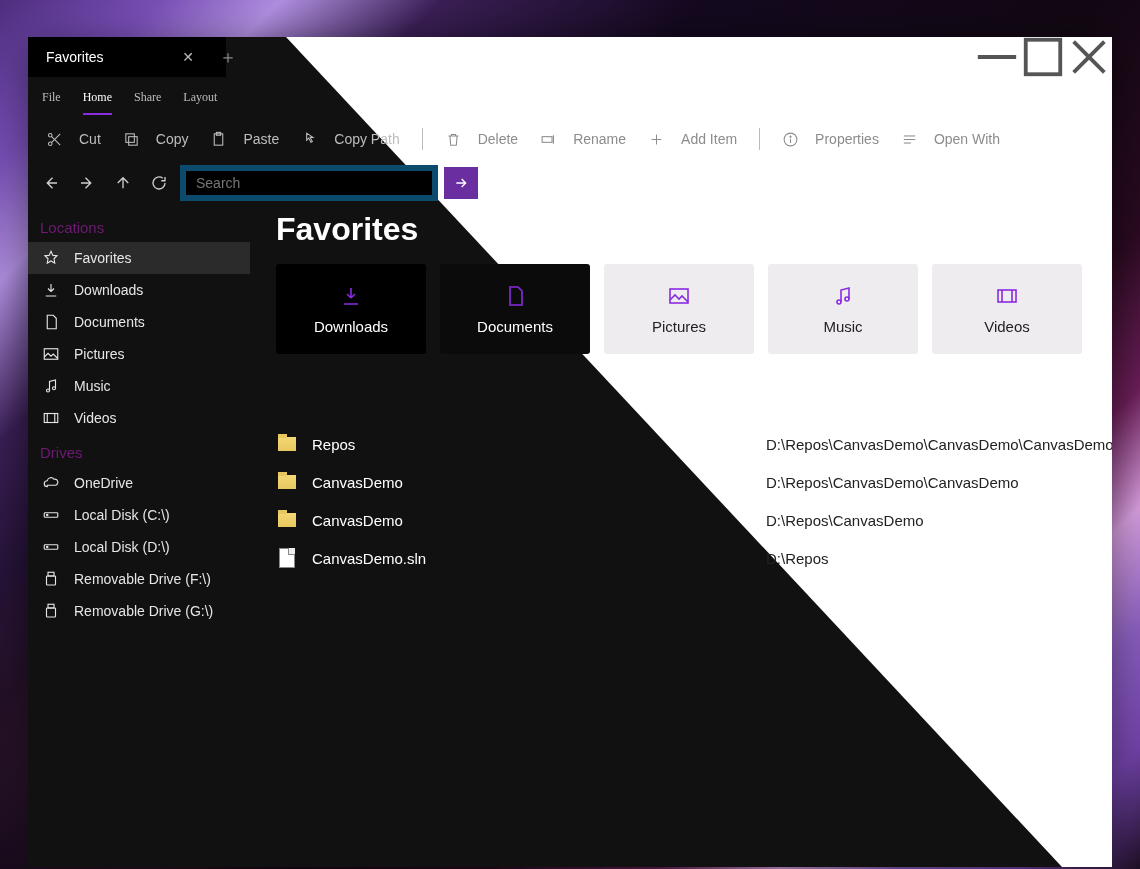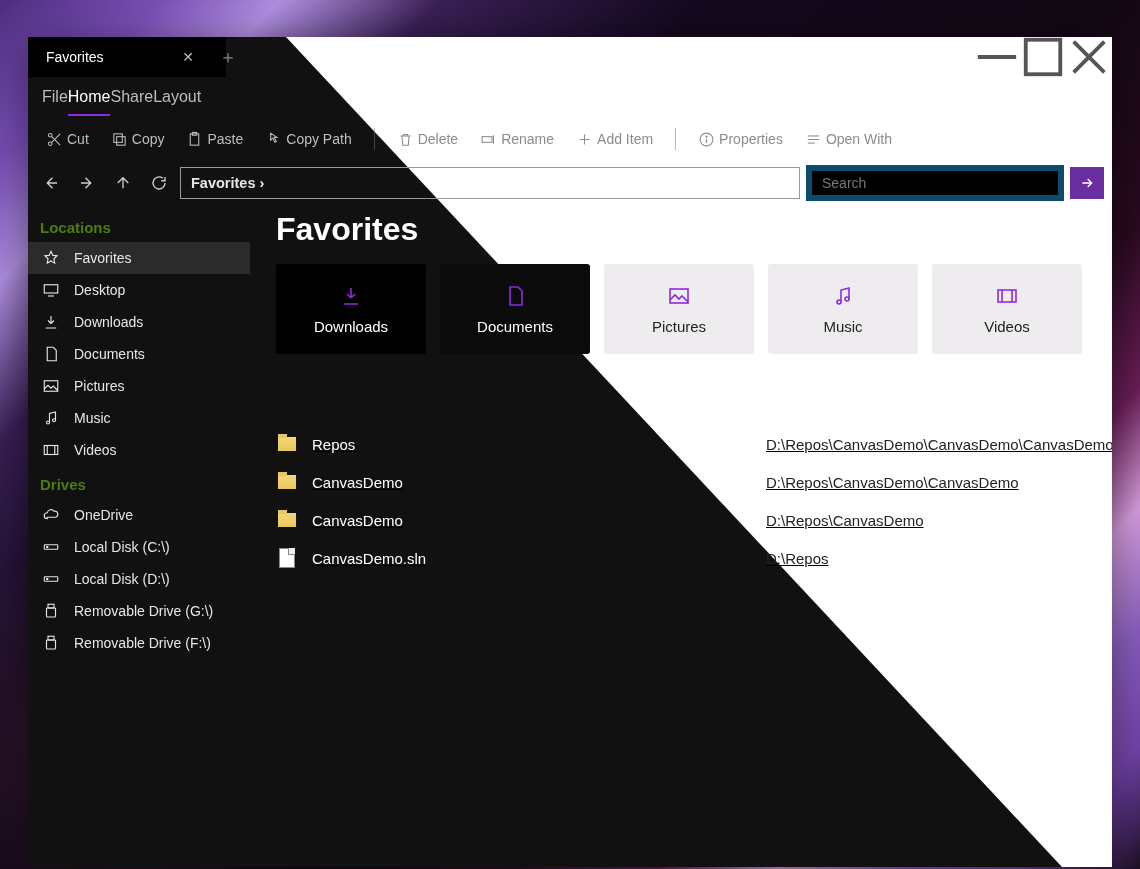--- a/index.html
+++ b/index.html
@@ -71,41 +71,41 @@
   .win-controls { display:flex; }
   .win-controls button {
     width:46px; height:40px; border:0; background:transparent;
     display:flex; align-items:center; justify-content:center;
     color:#555; font-size:14px;
   }
 
   
   .ribbon-tabs {
     position:relative; z-index:5;
-    display:flex; height:40px; align-items:center;
+    display:flex; gap:22px; height:40px; align-items:center;
     padding-left:14px;
-    color:#bdbdbd; font-size:16px;
+    color:#bdbdbd; font-size:12px;font-family:Liberation Serif, serif;
   }
   .ribbon-tabs .rt { padding:4px 0; }
   .ribbon-tabs .rt.active { color:#ffffff; position:relative; }
   .ribbon-tabs .rt.active::after{
     content:""; position:absolute; left:0; right:0; bottom:-6px; height:2px;
     background:#8a2be2;
   }
 
   
   .ribbon {
     position:relative; z-index:5;
     height:44px; display:flex; align-items:center; gap:10px;
     padding:0 12px;
     color:#8c8c8c; font-size:14px;
     white-space:nowrap;
   }
   .ribbon .sep { width:1px; height:22px; background:#777; opacity:.5; margin:0 6px; }
-  .ribbon .cmd { display:flex; align-items:center; gap:4px; padding:2px 6px; }
+  .ribbon .cmd { display:flex; align-items:center; gap:16px; padding:2px 6px; }
   .ribbon .cmd.dark { color:#bdbdbd; }
   .ribbon svg { width:17px; height:17px; stroke:currentColor; fill:none; stroke-width:1.5; }
 
   
   .navrow {
     position:relative; z-index:5;
     height:44px; display:flex; align-items:center; gap:6px;
     padding:0 8px;
   }
   .navrow .nav-btn {
@@ -135,21 +135,21 @@
     display:flex; height: calc(100% - 40px - 40px - 44px - 44px);
   }
 
   
   .sidebar {
     width:222px; flex:0 0 222px;
     color:#e6e6e6; font-size:14px;
     padding-top:4px;
   }
   .sidebar .heading {
-    font-weight:700; font-size:15px; padding:10px 12px 6px; color:#4d7c0f;
+    font-weight:400; font-size:15px; padding:10px 12px 6px; color:#701a75;
   }
   .sidebar .item {
     display:flex; align-items:center; gap:14px;
     padding:7px 12px 7px 14px;
   }
   .sidebar .item svg { width:18px; height:18px; stroke:#e6e6e6; fill:none; stroke-width:1.5; flex:0 0 18px; }
   .sidebar .item.sel { background:#2b2b2b; }
 
   
   .main {
@@ -167,21 +167,21 @@
     width:150px; height:90px; border-radius:3px;
     display:flex; flex-direction:column; align-items:center; justify-content:center;
     gap:10px; font-size:15px;
     background:#efecef; color:#222;
   }
   .tile.dark { background:#000; color:#fff; }
   .tile.darkish { background:#0b0b0b; color:#fff; }
   .tile .ticon { color:#8a2be2; }
   .tile svg { width:24px; height:24px; stroke:currentColor; fill:none; stroke-width:1.6; }
 
-  .recents { margin-top:4px;text-decoration:underline; }
+  .recents { margin-top:4px; }
   .recent-row {
     display:flex; align-items:center; height:38px; gap:14px;
     font-size:15px;
   }
   .recent-row .ficon { width:22px; display:flex; justify-content:center;}
   .recent-row .name { flex:0 0 440px; color:#fff; }
   .recent-row .path { color:#222; }
   .folder-ico {
     width:18px; height:14px;
     background:linear-gradient(#f4d877,#e8c85e);
@@ -344,23 +344,20 @@
     <span class="nav-btn">
         <svg width="18" height="18" viewBox="0 0 24 24" stroke="#cfcfcf" fill="none" stroke-width="1.8">
           <path d="M5 12l7-7 7 7M12 5v14"></path>
         </svg>
       </span>
     <span class="nav-btn">
         <svg width="18" height="18" viewBox="0 0 24 24" stroke="#cfcfcf" fill="none" stroke-width="1.8">
           <path d="M20 12a8 8 0 1 1-3-6.3M20 4v5h-5"></path>
         </svg>
       </span>
-    <div class="addr">
-      <span>Favorites ›</span>
-    </div>
     <div class="search">
       <span>Search</span>
     </div>
     <button class="go">
       <svg width="16" height="16" viewBox="0 0 24 24" stroke="#fff" fill="none" stroke-width="2">
           <path d="M5 12h13M13 6l6 6-6 6"></path>
         </svg>
     </button>
   </div>
 
@@ -373,29 +370,20 @@
         <span>
             <svg viewBox="0 0 24 24">
               <path d="M12 3l2.5 5.5L20 9l-4 4 1 6-5-3-5 3 1-6-4-4 5.5-.5z"></path>
             </svg>
           </span>
         <span>Favorites</span>
       </div>
       <div class="item">
         <span>
             <svg viewBox="0 0 24 24">
-              <rect x="3" y="5" width="18" height="11"></rect>
-              <line x1="8" y1="20" x2="16" y2="20"></line>
-            </svg>
-          </span>
-        <span>Desktop</span>
-      </div>
-      <div class="item">
-        <span>
-            <svg viewBox="0 0 24 24">
               <path d="M12 4v10m0 0l-4-4m4 4l4-4M5 20h14"></path>
             </svg>
           </span>
         <span>Downloads</span>
       </div>
       <div class="item">
         <span>
             <svg viewBox="0 0 24 24">
               <path d="M7 3h8l4 4v14H7z"></path>
             </svg>
@@ -460,30 +448,30 @@
           </span>
         <span>Local Disk (D:\)</span>
       </div>
       <div class="item">
         <span>
             <svg viewBox="0 0 24 24">
               <rect x="8" y="3" width="8" height="5"></rect>
               <rect x="6" y="8" width="12" height="12" rx="1"></rect>
             </svg>
           </span>
-        <span>Removable Drive (G:\)</span>
+        <span>Removable Drive (F:\)</span>
       </div>
       <div class="item">
         <span>
             <svg viewBox="0 0 24 24">
               <rect x="8" y="3" width="8" height="5"></rect>
               <rect x="6" y="8" width="12" height="12" rx="1"></rect>
             </svg>
           </span>
-        <span>Removable Drive (F:\)</span>
+        <span>Removable Drive (G:\)</span>
       </div>
     </div>
 
     <div class="main">
       <h1>Favorites</h1>
 
       <div class="tiles">
         <div class="tile dark">
           <span class="ticon">
               <svg viewBox="0 0 24 24">

